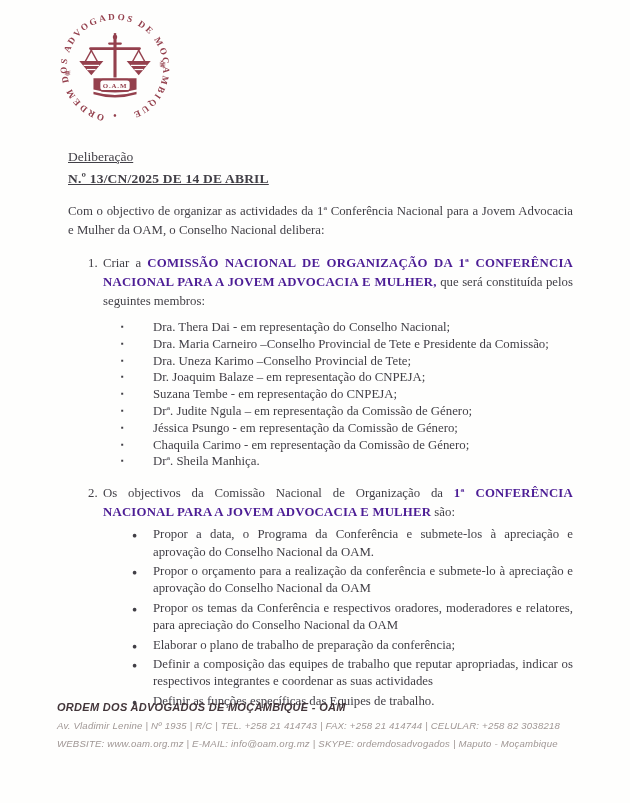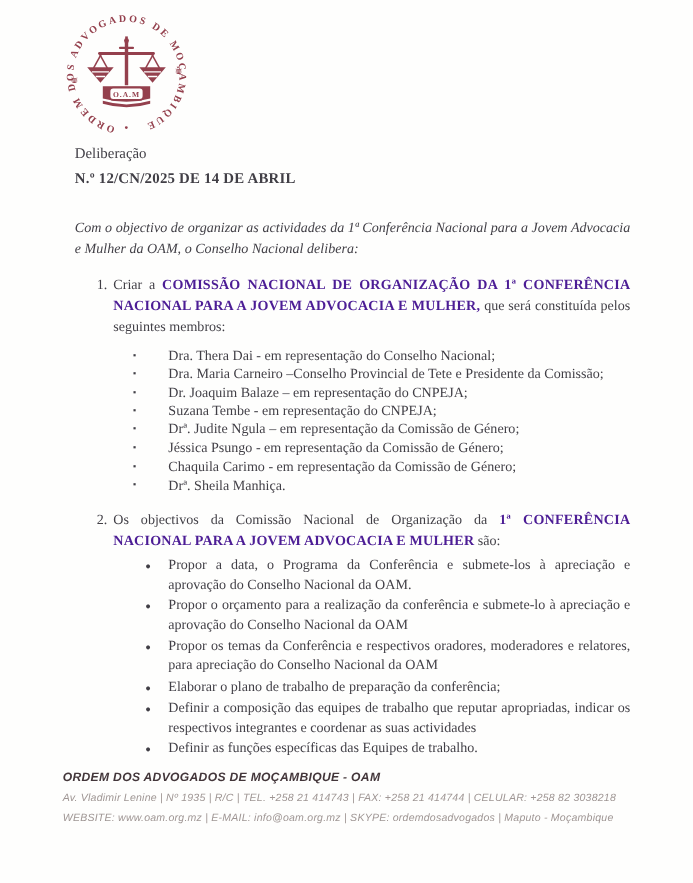--- a/index.html
+++ b/index.html
@@ -11,27 +11,26 @@
     font-family:"Liberation Serif", serif;
     color:#413f46;
   }
   
   .seal{
     margin:12px 0 0 50px;
     width:130px;height:112px;
   }
   
   .content{ margin:0 57px 0 68px; }
-  .doc-title{ font-size:13.5px; line-height:22px; }
+  .doc-title{ margin-top:18px; font-size:13.5px; line-height:22px;text-decoration:underline; }
   .doc-title .doc-number{ font-weight:bold; letter-spacing:.2px; }
   .intro{
-    margin-top:25px;
+    margin-top:12px;
     font-size:12.8px; line-height:19px;
     text-align:justify;
-    font-style:italic;
   }
   .item-par{
     position:relative;
     margin-top:14px;
     padding-left:35px;
     font-size:12.8px; line-height:19px;
     text-align:justify;
   }
   .item-par .num{ position:absolute; left:20px; top:0; }
   .item-par b{ color:#4c1d95; letter-spacing:.2px; }
@@ -109,32 +108,33 @@
       <rect x="47" y="78.5" width="36" height="13" rx="4" fill="#fefefd" stroke="#94404d" stroke-width="2"></rect>
       <path d="M40 92.5 Q65 100 90 92.5 L90 95.5 Q65 103 40 95.5 Z"></path>
       <text x="65" y="88.5" text-anchor="middle" font-family="Liberation Serif, serif" font-size="8" font-weight="bold" fill="#94404d" letter-spacing="1">O.A.M</text>
     </g>
   </svg>
 
   <div class="content">
 
     <div class="doc-title">
       <div>Deliberação</div>
-      <div class="doc-number">N.º 12/CN/2025 DE 14 DE ABRIL</div>
+      <div class="doc-number">N.º 13/CN/2025 DE 14 DE ABRIL</div>
     </div>
 
     <p class="intro">Com o objectivo de organizar as actividades da 1ª Conferência Nacional para a Jovem Advocacia e Mulher da OAM, o Conselho Nacional delibera:</p>
 
     <section>
       <div class="item-par">
         <span class="num">1.</span><span>Criar a </span><b>COMISSÃO NACIONAL DE ORGANIZAÇÃO DA 1ª CONFERÊNCIA NACIONAL PARA A JOVEM ADVOCACIA E MULHER,</b><span> que será constituída pelos seguintes membros:</span>
       </div>
       <ul class="doc-list members">
           <li>Dra. Thera Dai - em representação do Conselho Nacional;</li>
           <li>Dra. Maria Carneiro –Conselho Provincial de Tete e Presidente da Comissão;</li>
+          <li>Dra. Uneza Karimo –Conselho Provincial de Tete;</li>
           <li>Dr. Joaquim Balaze – em representação do CNPEJA;</li>
           <li>Suzana Tembe - em representação do CNPEJA;</li>
           <li>Drª. Judite Ngula – em representação da Comissão de Género;</li>
           <li>Jéssica Psungo - em representação da Comissão de Género;</li>
           <li>Chaquila Carimo - em representação da Comissão de Género;</li>
           <li>Drª. Sheila Manhiça.</li>
         </ul>
     </section>
 
     <section>

